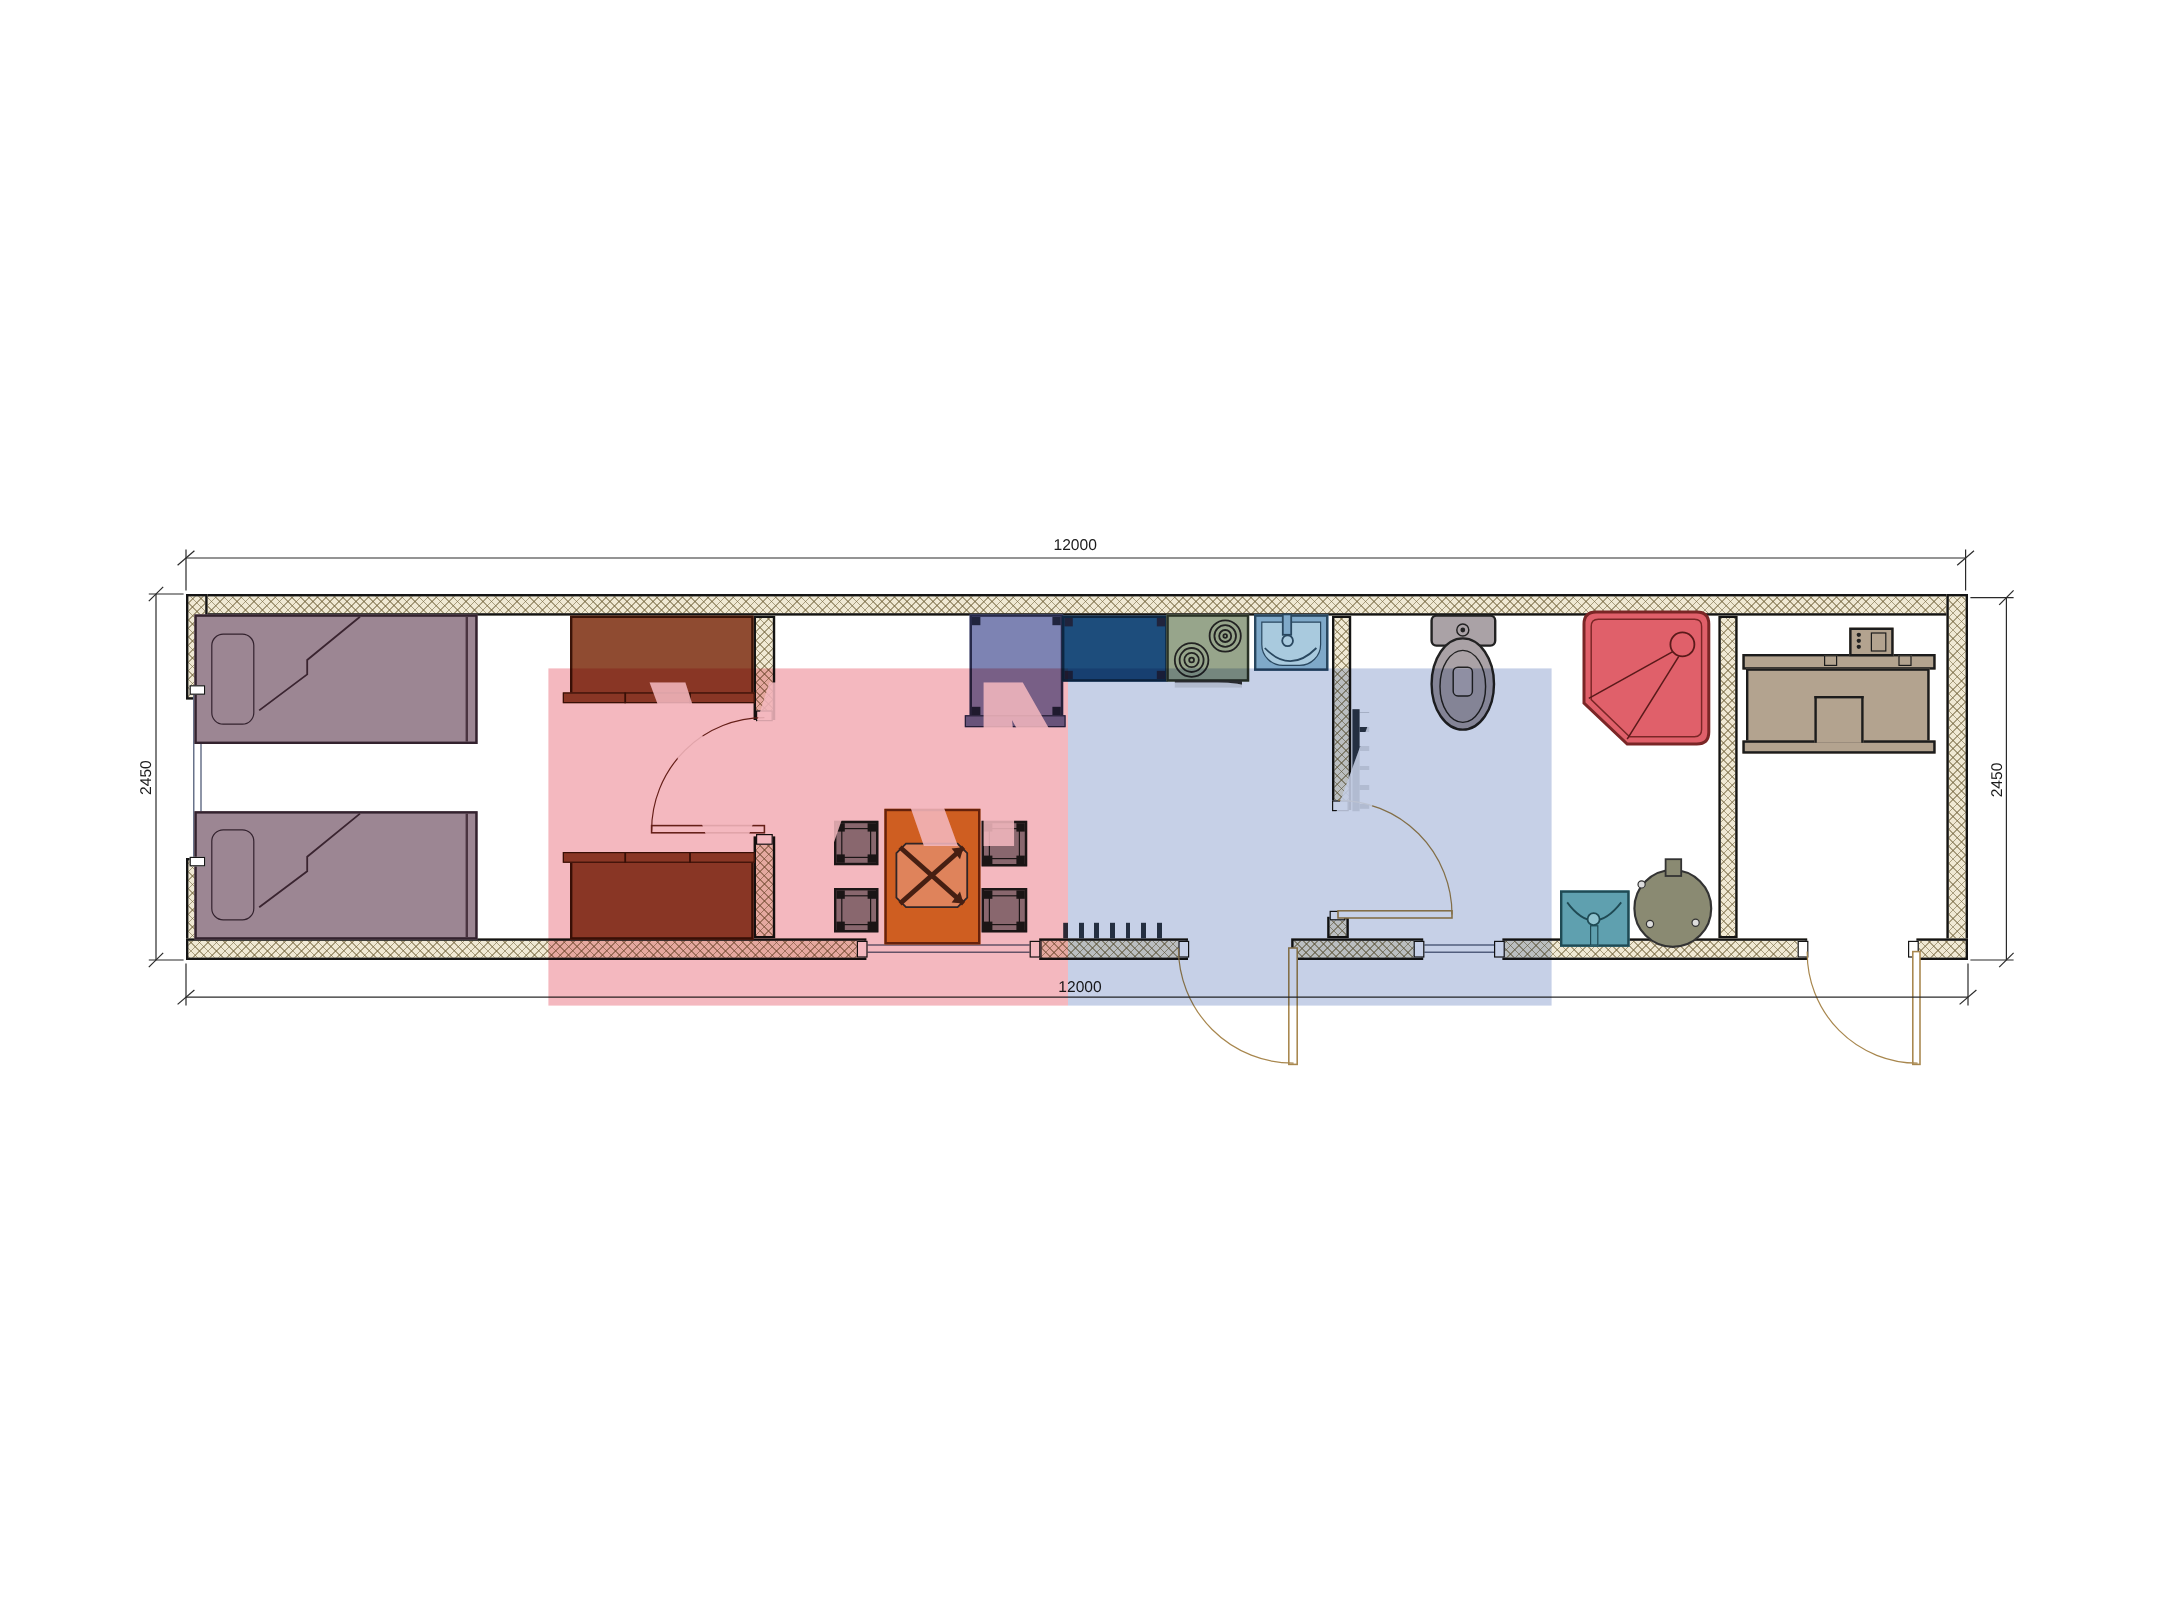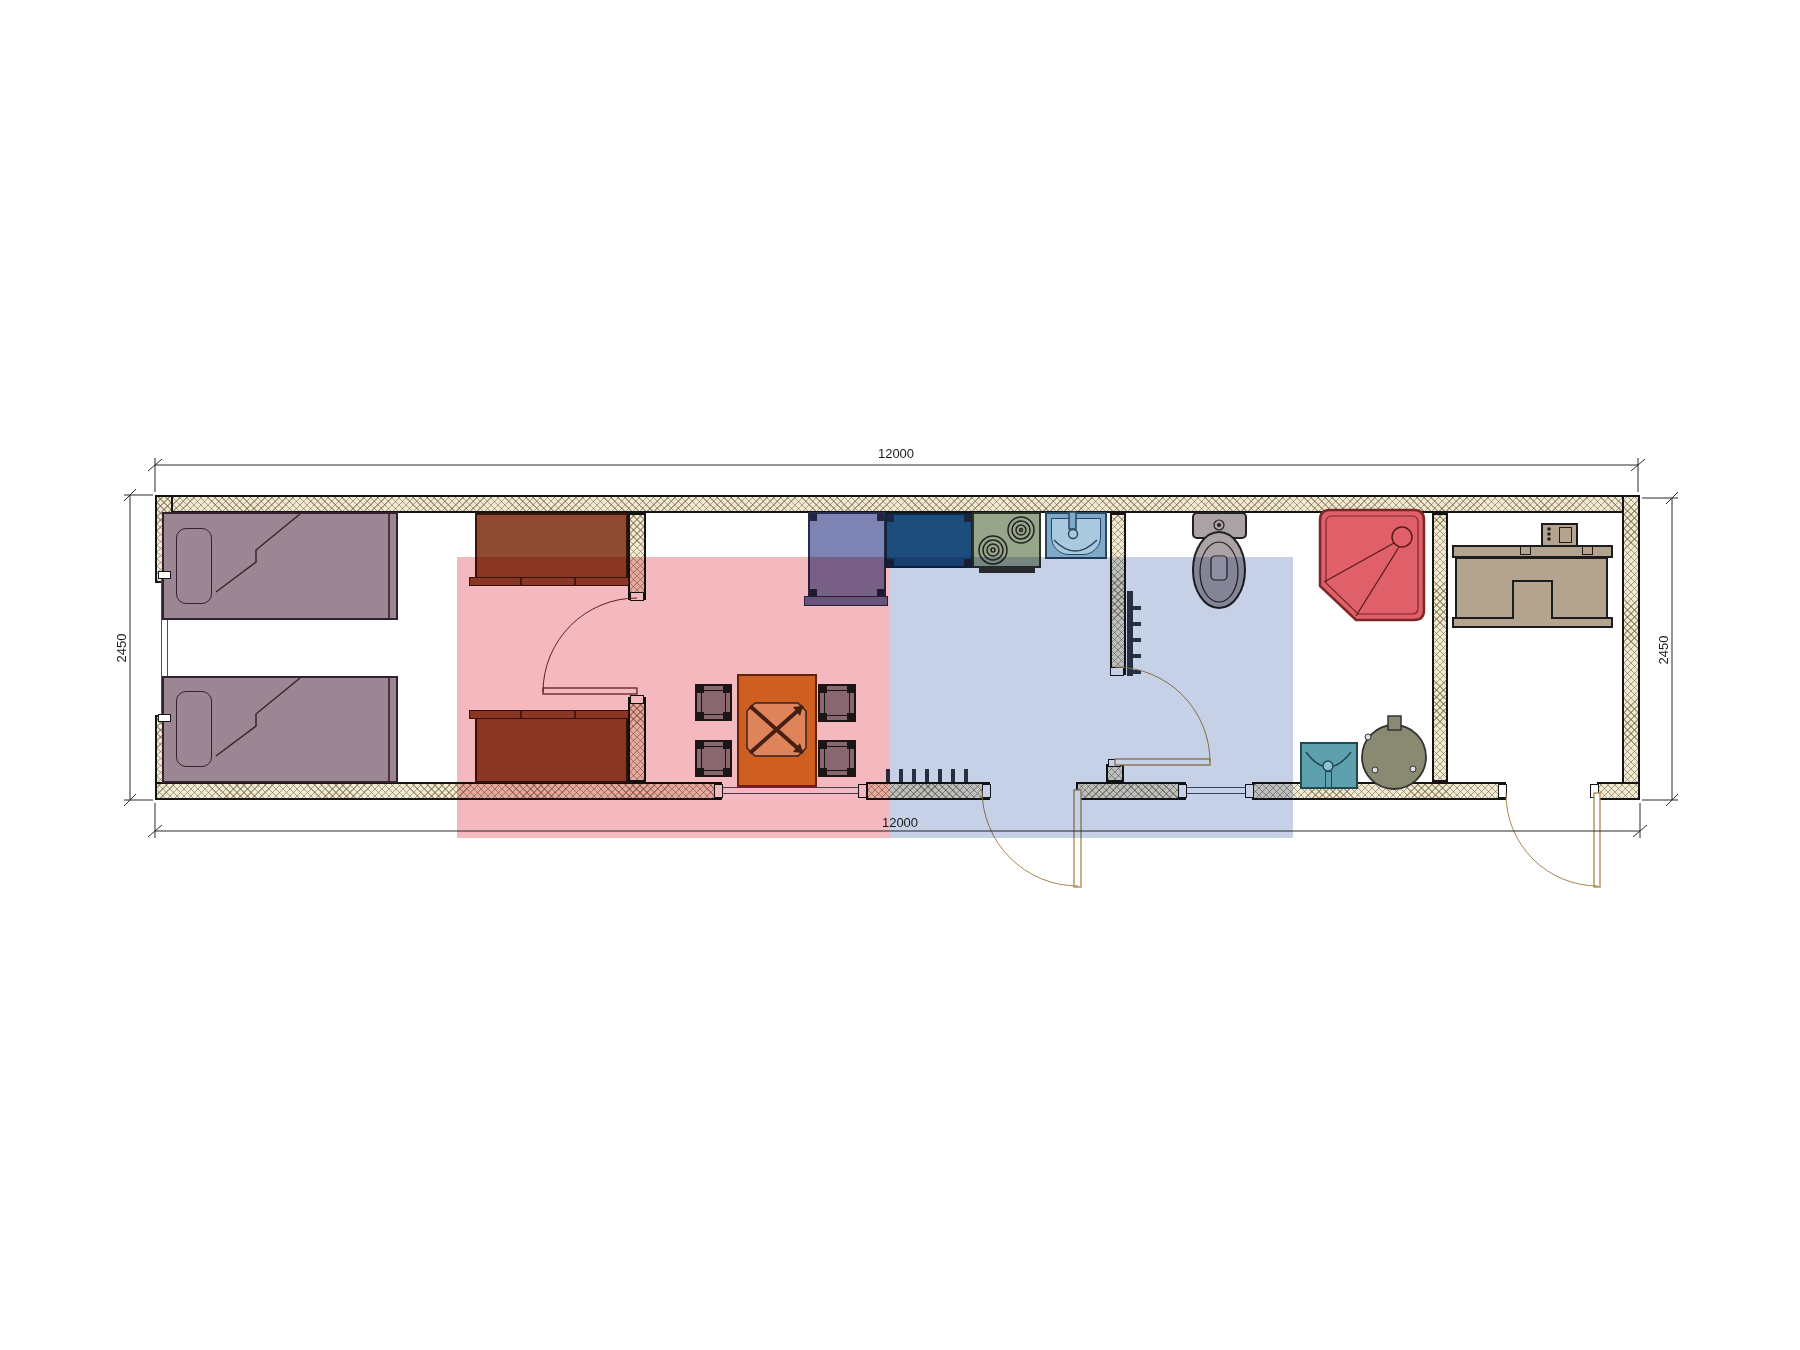--- a/index.html
+++ b/index.html
@@ -206,16 +206,17 @@
         <line x1="1642" y1="800" x2="1678" y2="800"></line>
       <line x1="1666" y1="504" x2="1678" y2="492"></line>
         <line x1="1666" y1="806" x2="1678" y2="794"></line>
     </g>
     <text class="dimtxt" x="896" y="458" text-anchor="middle">12000</text>
     <text class="dimtxt" x="900" y="827" text-anchor="middle">12000</text>
     <text class="dimtxt" x="126" y="648" text-anchor="middle" transform="rotate(-90 126 648)">2450</text>
     <text class="dimtxt" x="1668" y="650" text-anchor="middle" transform="rotate(-90 1668 650)">2450</text>
   </svg>
 
+  <div class="wm-text" style="left:540px;top:538px">VANDA</div>
   <div class="wm-block" style="left:457px;top:557px;width:433px;height:281px;background:rgba(224,48,66,0.34)"></div>
   <div class="wm-block" style="left:890px;top:557px;width:403px;height:281px;background:rgba(78,108,180,0.32)"></div>
 
 </div>
 
 </body></html>

